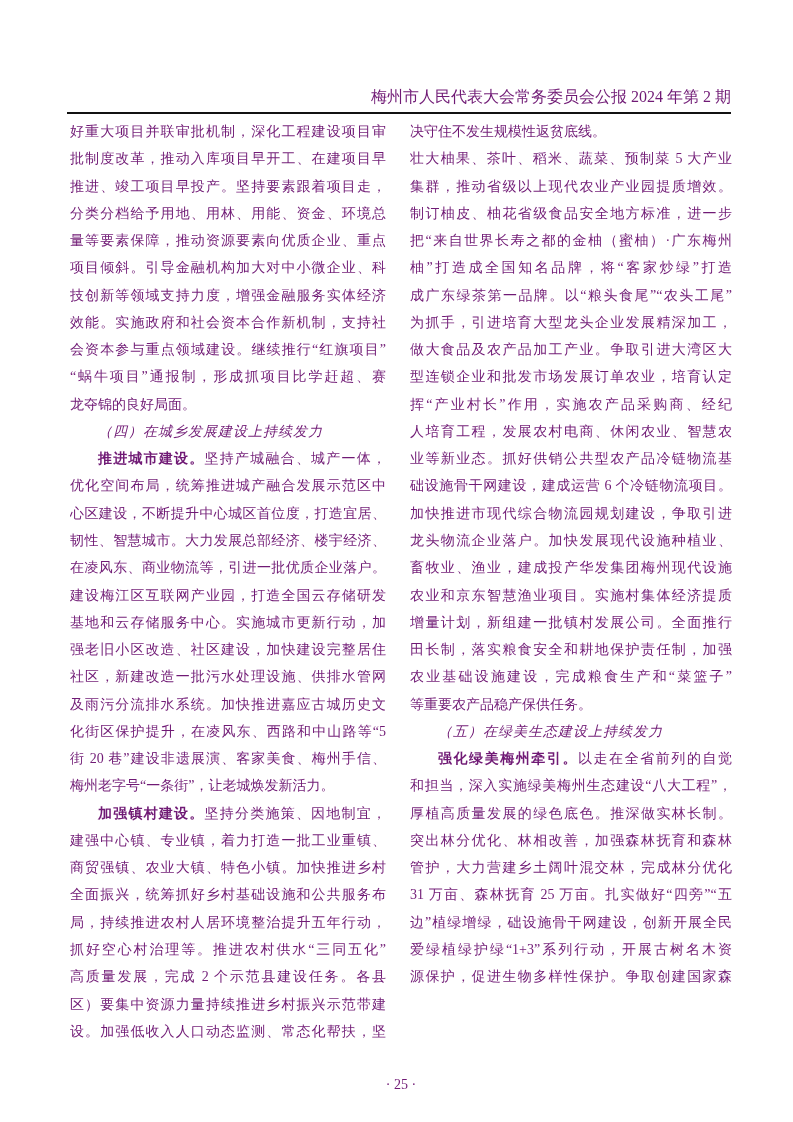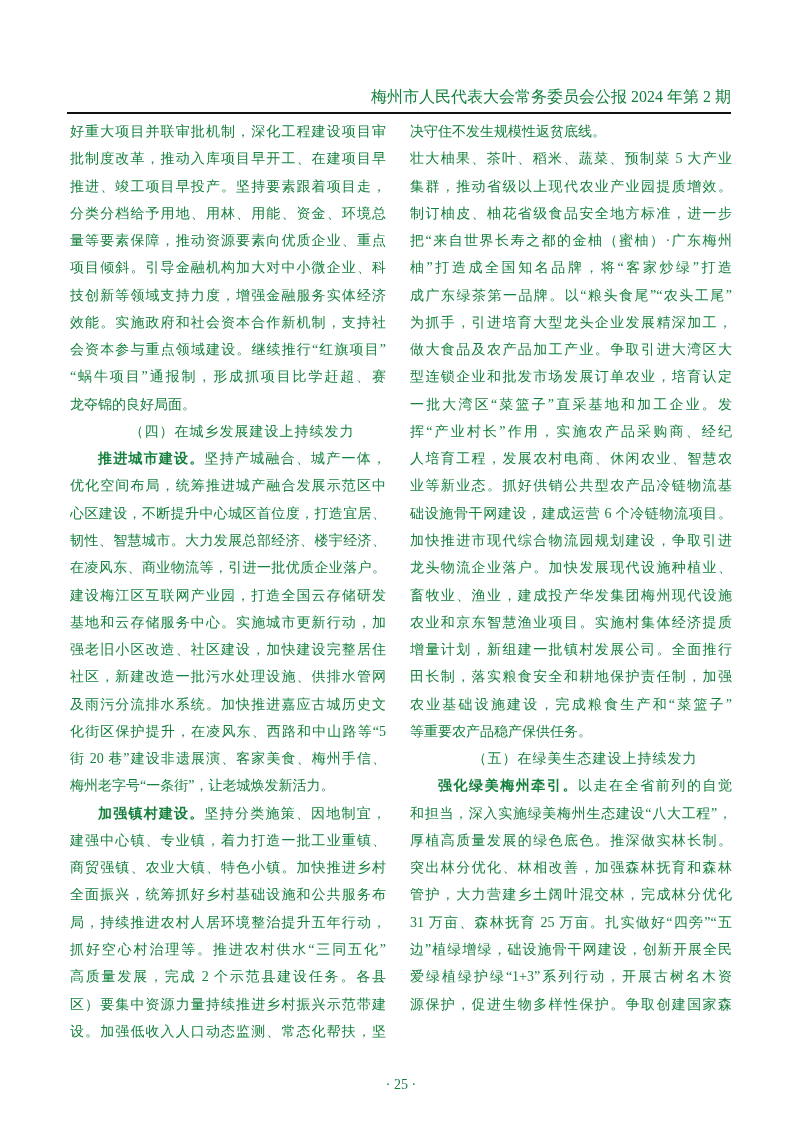--- a/index.html
+++ b/index.html
@@ -1,21 +1,21 @@
 <!DOCTYPE html>
 <html><head>
 <meta charset="utf-8">
 <style>
   html, body { margin: 0; padding: 0; background: #ffffff; }
   .page {
     position: relative;
     width: 793px;
     height: 1122px;
     background: #ffffff;
-    color: #15803d;
+    color: #701a75;
     font-family: "Liberation Serif", "DejaVu Serif", serif;
     overflow: hidden;
   }
   .header {
     position: absolute;
     top: 87px;
     left: 70px;
     width: 661px;
     text-align: right;
     font-size: 16px;
@@ -43,21 +43,21 @@
     height: 27.28px;
     line-height: 27.28px;
     font-size: 14px;
     text-align: justify;
     overflow: hidden;
   }
   .line::after { content: ""; display: inline-block; width: 100%; height: 0; }
   .line.end { text-align: left; }
   .line.end::after { content: none; }
   .line.indent { text-indent: 2em; }
-  .line.section { letter-spacing: 1px; text-align: center; }
+  .line.section { font-style: italic; letter-spacing: 1px; }
   .line b { font-weight: 700; }
   .footer {
     position: absolute;
     top: 1044px;
     left: 70px;
     width: 662px;
     text-align: center;
     font-size: 14px;
     line-height: 18px;
     margin-top: 32px;
@@ -114,21 +114,20 @@
         <div class="line end">决守住不发生规模性返贫底线。</div>
         <div class="line">壮大柚果、茶叶、稻米、蔬菜、预制菜 5 大产业</div>
         <div class="line">集群，推动省级以上现代农业产业园提质增效。</div>
         <div class="line">制订柚皮、柚花省级食品安全地方标准，进一步</div>
         <div class="line">把“来自世界长寿之都的金柚（蜜柚）·广东梅州</div>
         <div class="line">柚”打造成全国知名品牌，将“客家炒绿”打造</div>
         <div class="line">成广东绿茶第一品牌。以“粮头食尾”“农头工尾”</div>
         <div class="line">为抓手，引进培育大型龙头企业发展精深加工，</div>
         <div class="line">做大食品及农产品加工产业。争取引进大湾区大</div>
         <div class="line">型连锁企业和批发市场发展订单农业，培育认定</div>
-        <div class="line">一批大湾区“菜篮子”直采基地和加工企业。发</div>
         <div class="line">挥“产业村长”作用，实施农产品采购商、经纪</div>
         <div class="line">人培育工程，发展农村电商、休闲农业、智慧农</div>
         <div class="line">业等新业态。抓好供销公共型农产品冷链物流基</div>
         <div class="line">础设施骨干网建设，建成运营 6 个冷链物流项目。</div>
         <div class="line">加快推进市现代综合物流园规划建设，争取引进</div>
         <div class="line">龙头物流企业落户。加快发展现代设施种植业、</div>
         <div class="line">畜牧业、渔业，建成投产华发集团梅州现代设施</div>
         <div class="line">农业和京东智慧渔业项目。实施村集体经济提质</div>
         <div class="line">增量计划，新组建一批镇村发展公司。全面推行</div>
         <div class="line">田长制，落实粮食安全和耕地保护责任制，加强</div>

